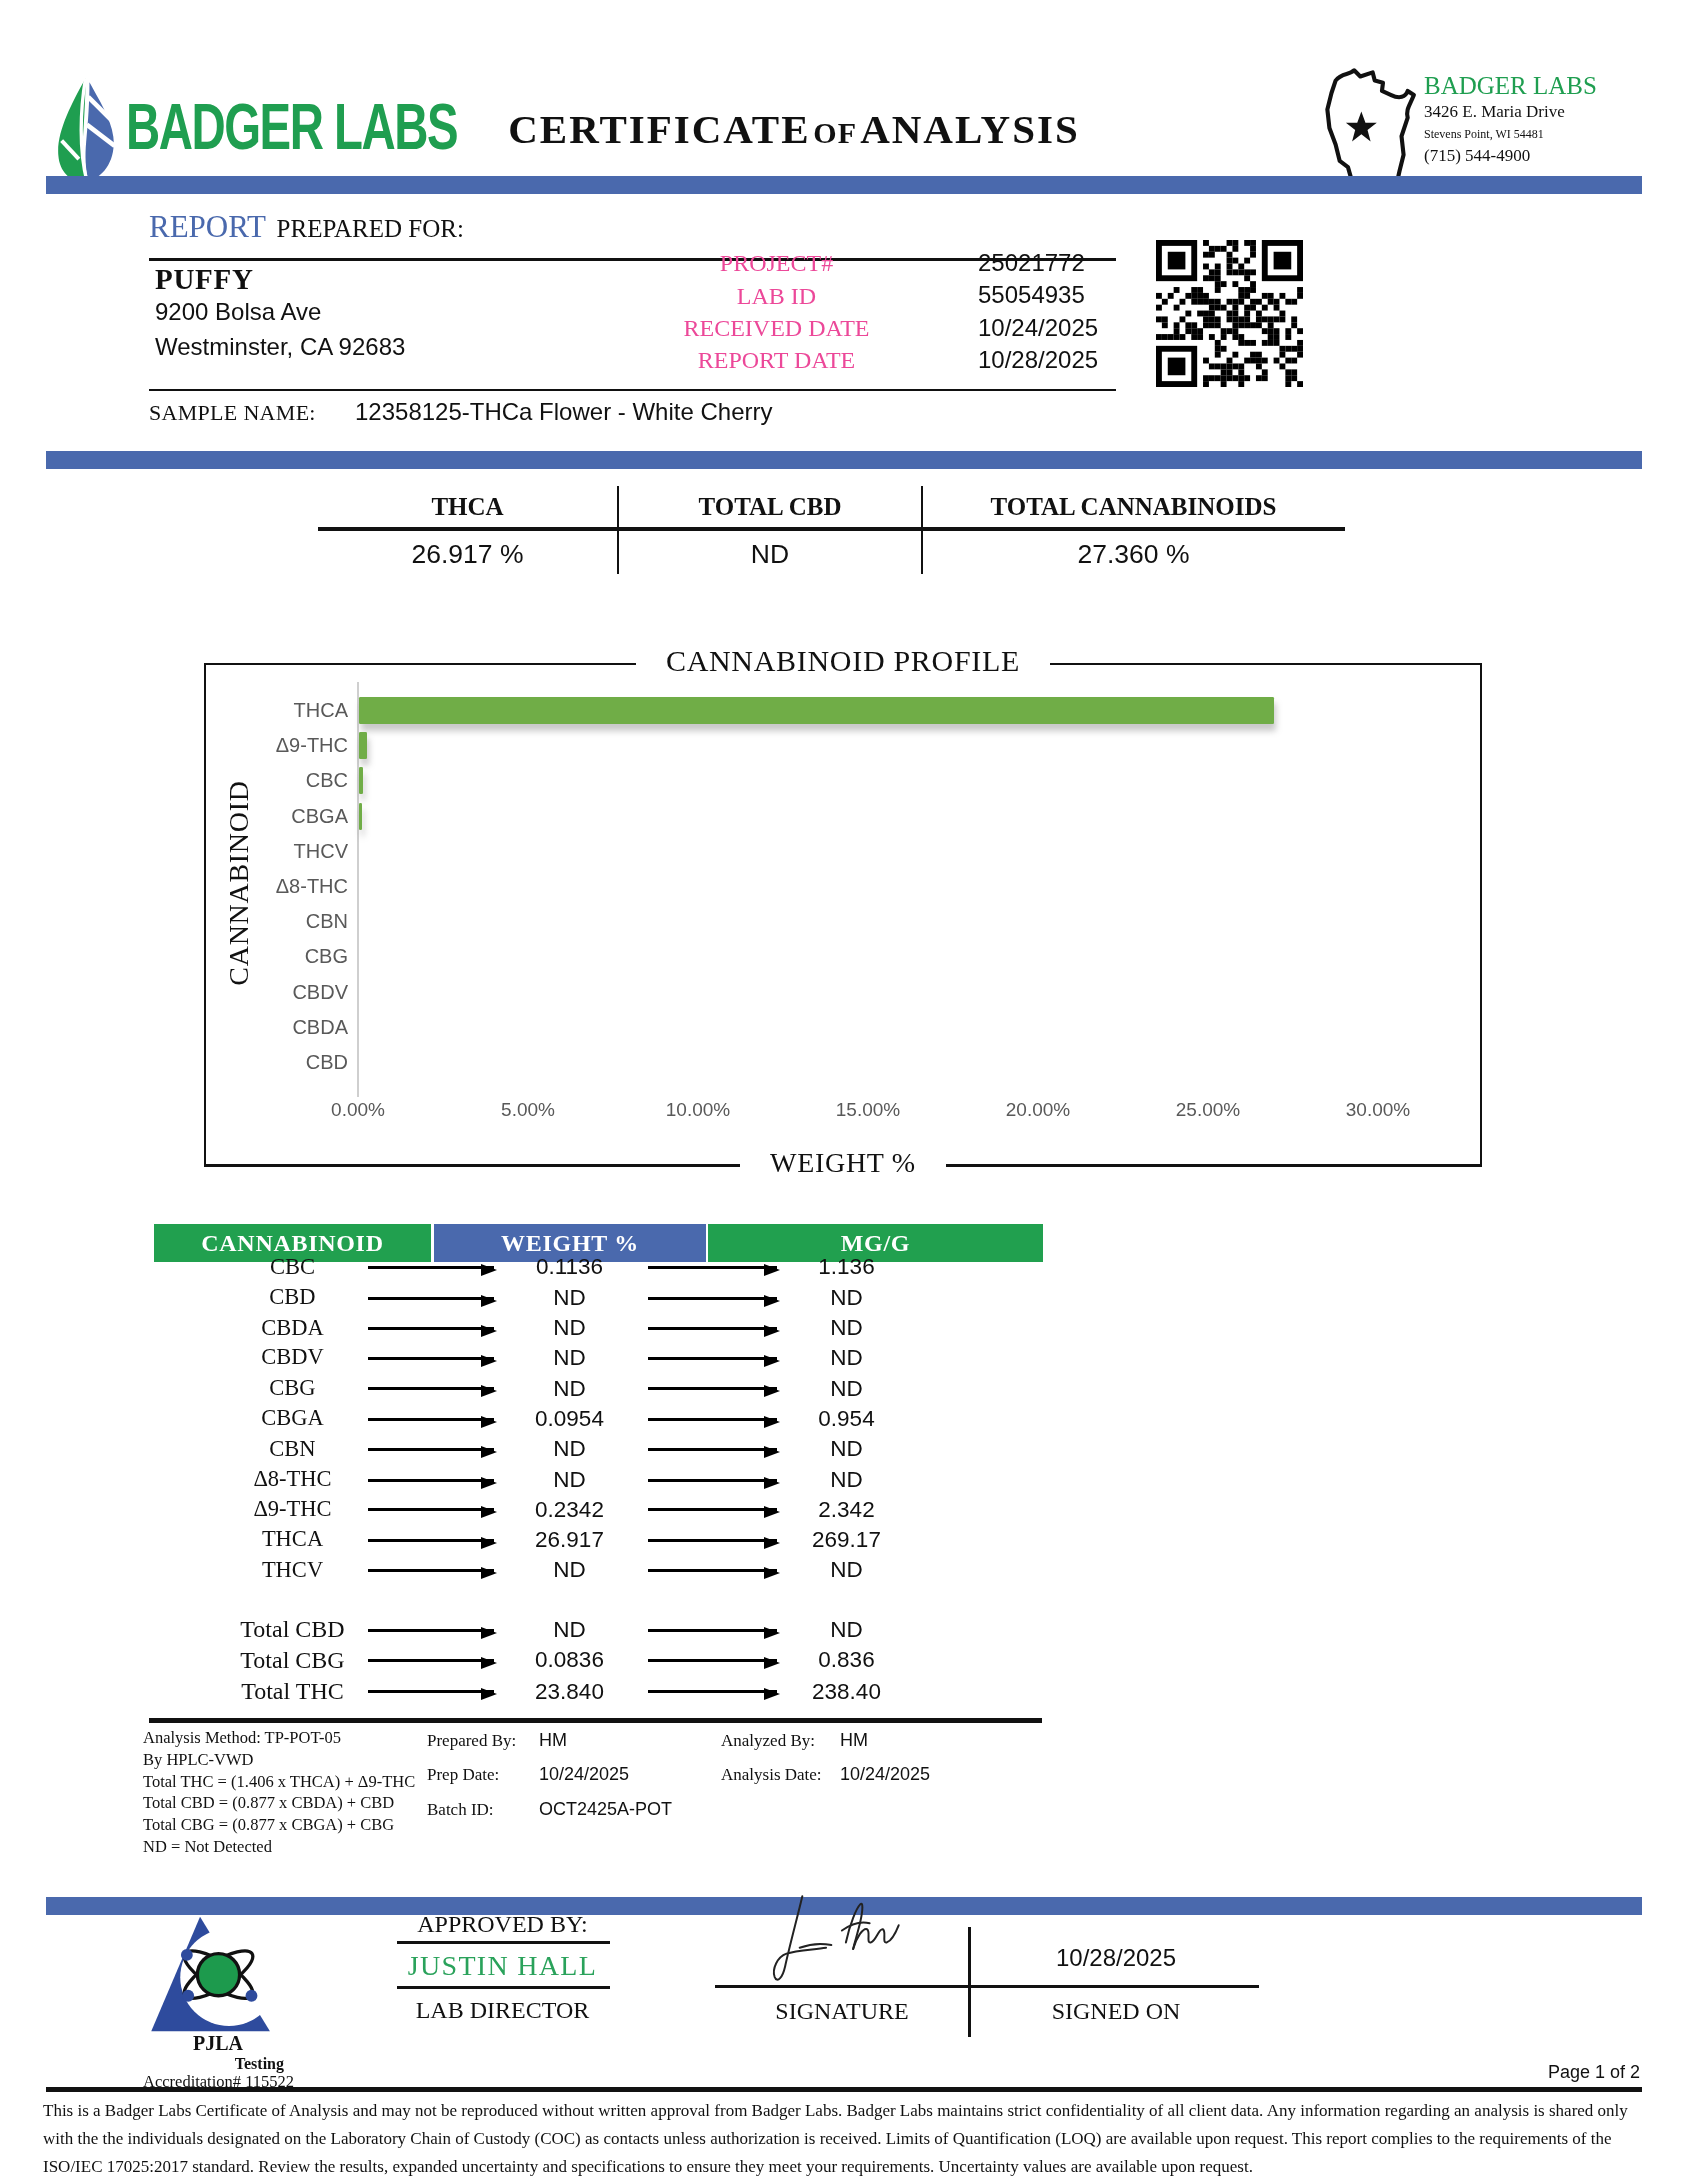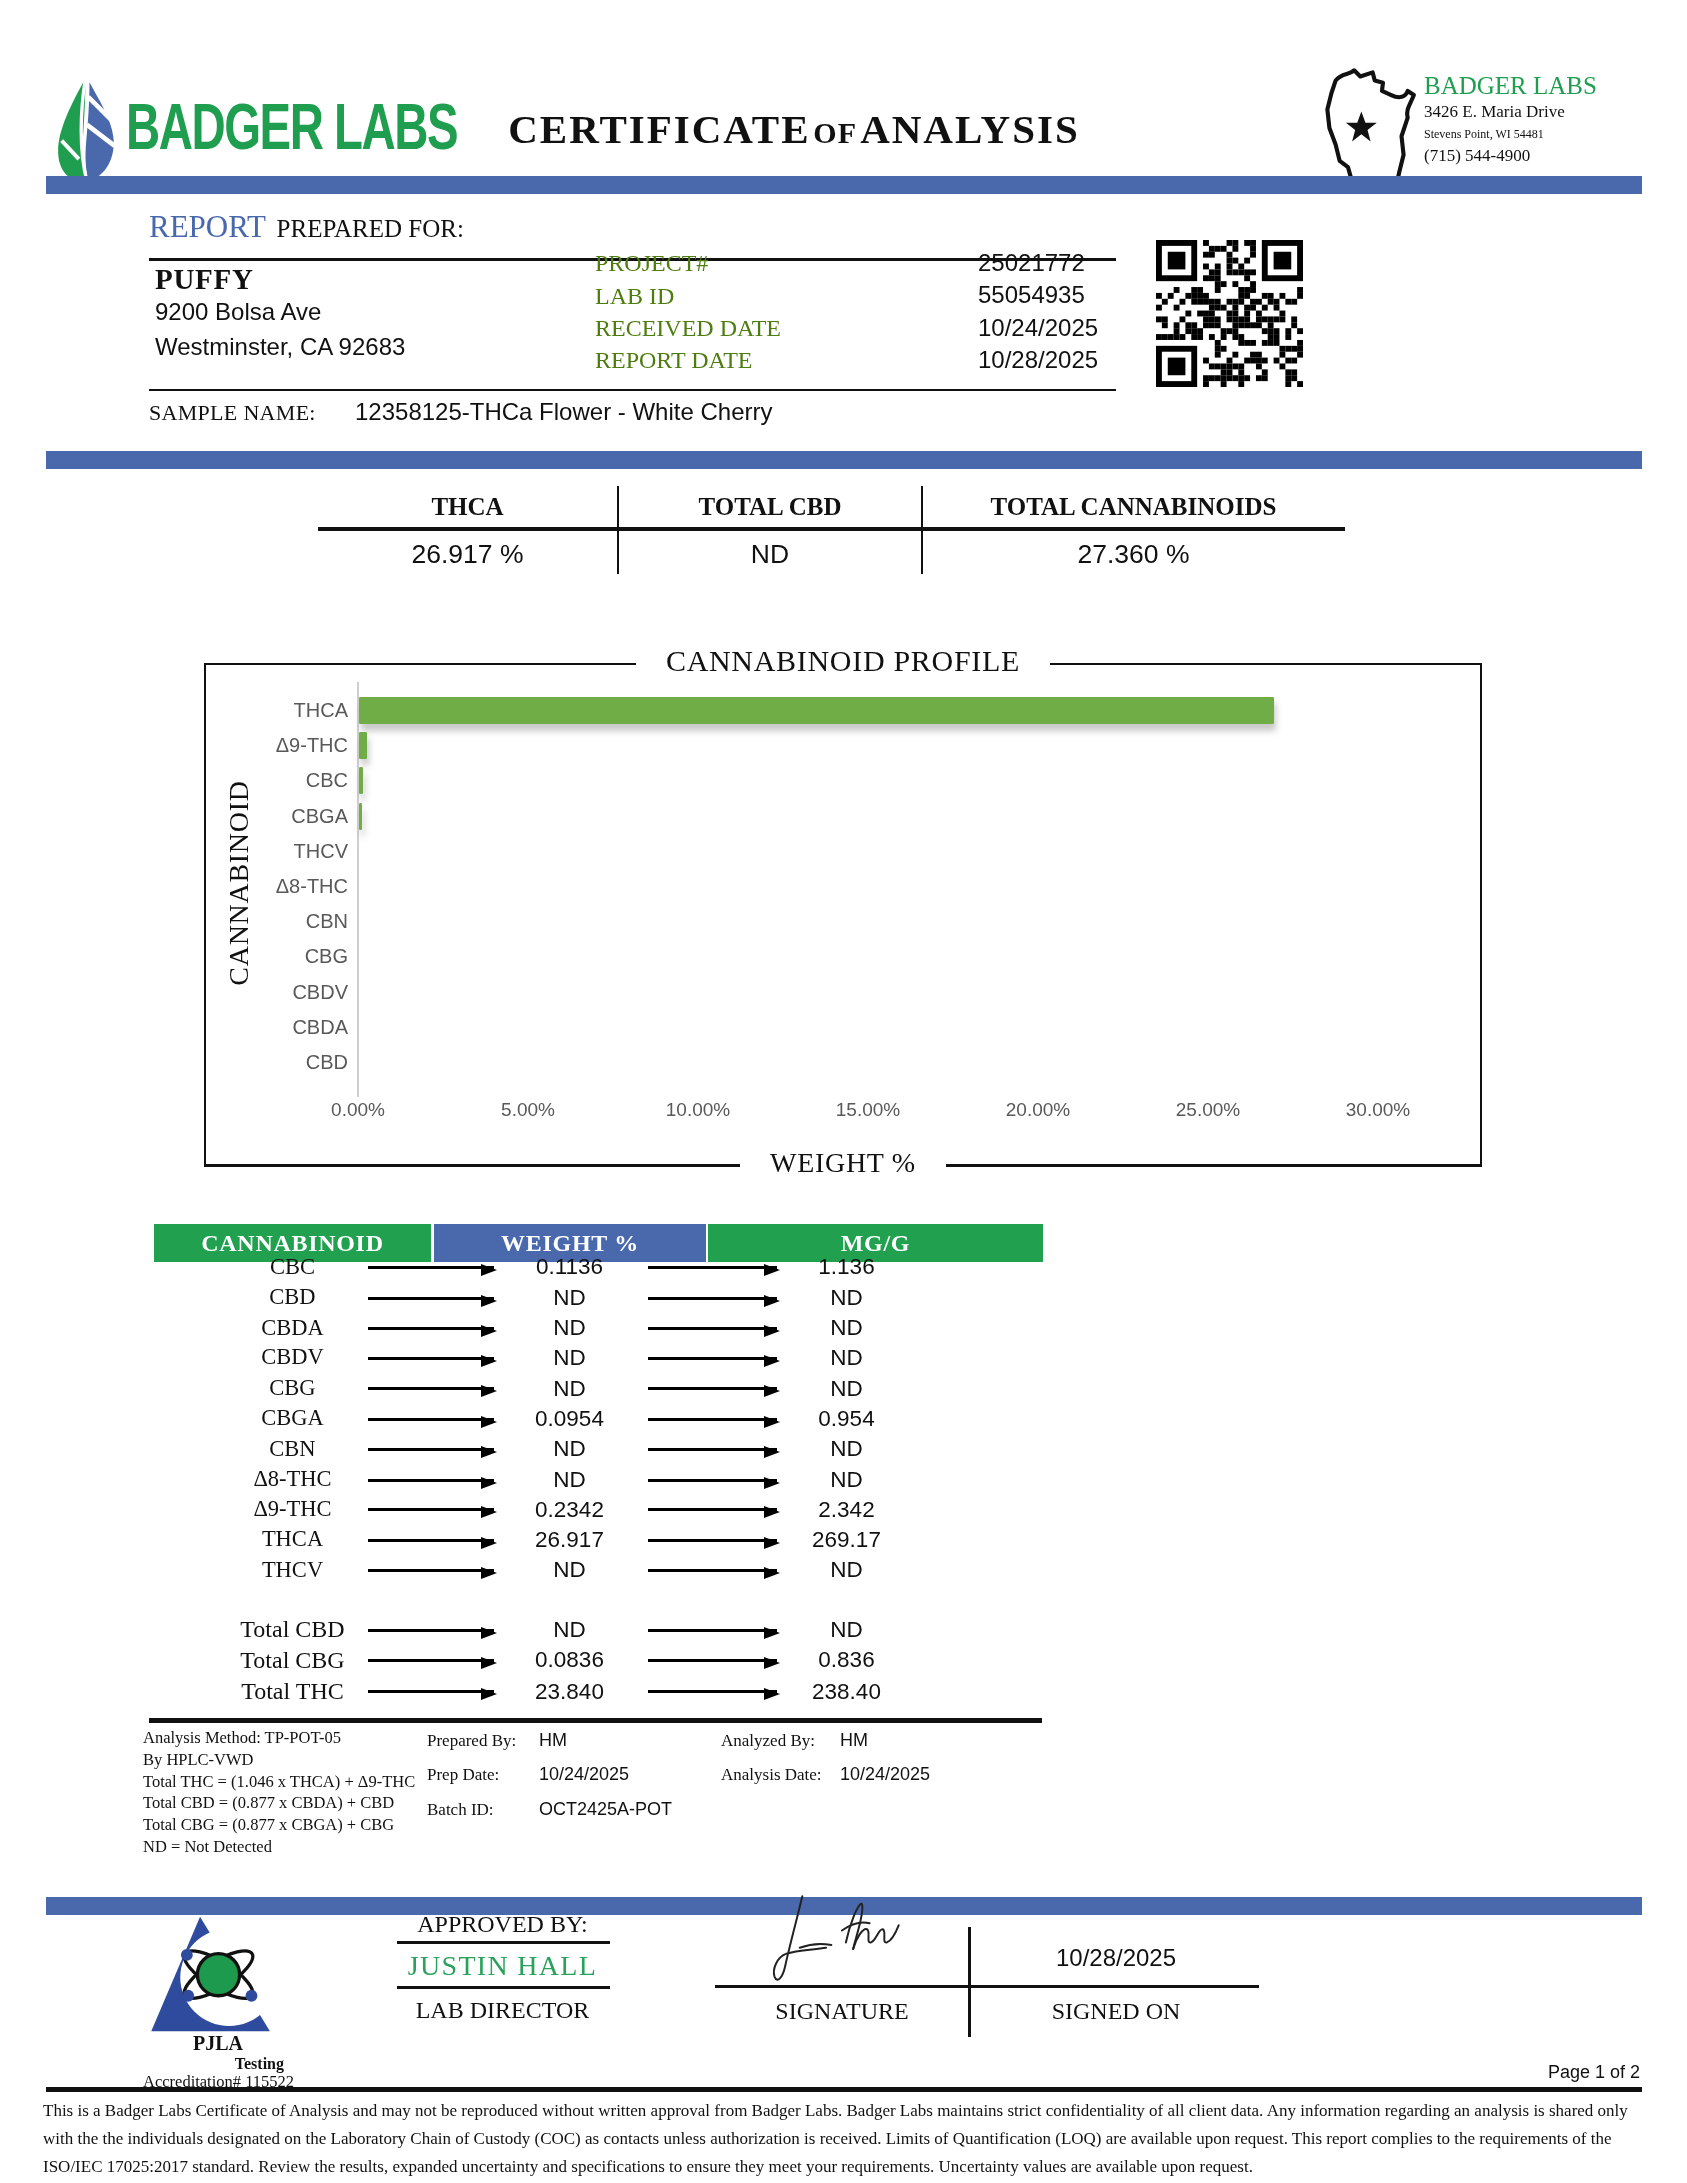--- a/index.html
+++ b/index.html
@@ -24,21 +24,21 @@
   #rtable .rval{position:absolute;width:277px;text-align:center;font:22.5px "Liberation Sans",sans-serif;white-space:nowrap}
   .arrow{position:absolute;height:0;border-top:3.3px solid #000}
   .arrow::after{content:"";position:absolute;right:-2.6px;top:-4.6px;width:0;height:0;border-left:16px solid #000;border-top:6px solid transparent;border-bottom:6px solid transparent}
   .hdrcell{position:absolute;top:0;height:38px;display:flex;align-items:center;justify-content:center;
            font:bold 24px "Liberation Serif",serif;color:#fff;letter-spacing:0.7px}
   
   .note-line{position:absolute;font:16.5px "Liberation Serif",serif;white-space:nowrap}
   .note-pair{position:absolute;white-space:nowrap}
   .note-pair .lbl{display:inline-block;font:17px "Liberation Serif",serif}
   .note-pair .val{font:18px "Liberation Sans",sans-serif}
-  .fieldlbl{position:absolute;width:363px;text-align:left;font:24px "Liberation Serif",serif;color:#4d7c0f;white-space:nowrap}
+  .fieldlbl{position:absolute;width:363px;text-align:center;font:24px "Liberation Serif",serif;color:#ec4899;white-space:nowrap}
   .fieldval{position:absolute;font:24px "Liberation Sans",sans-serif;white-space:nowrap}
 </style>
 </head>
 <body>
 
 <div class="page">
 
   <div class="abs" style="left:52px;top:77px;width:67px;height:106px">
     <svg width="67" height="106" viewBox="0 0 100 160">
       <path d="M56,8 C70,34 88,62 92,90 C96,122 80,150 54,157 C50,136 49,120 51,98 C54,66 56,38 56,8 Z" fill="#4a69ad"></path>
@@ -442,21 +442,21 @@
         <div class="rval" style="left: 277px; top: 455px;">23.840</div>
         <div class="arrow" style="left: 494px; top: 466px; width: 129px;"></div>
         <div class="rval" style="left: 554px; top: 455px;">238.40</div>
       </div>
   </div>
   <div class="hline" style="left:149px;top:1718px;width:893px;height:4.6px"></div>
 
   <div class="abs" id="notes" style="left:143px;top:1720px;width:900px;height:165px">
       <div class="note-line" style="left: 0px; top: 8px;">Analysis Method: TP-POT-05</div>
       <div class="note-line" style="left: 0px; top: 30px;">By HPLC-VWD</div>
-      <div class="note-line" style="left: 0px; top: 52px;">Total THC = (1.046 x  THCA) + Δ9-THC</div>
+      <div class="note-line" style="left: 0px; top: 52px;">Total THC = (1.406 x  THCA) + Δ9-THC</div>
       <div class="note-line" style="left: 0px; top: 73px;">Total CBD = (0.877 x  CBDA) + CBD</div>
       <div class="note-line" style="left: 0px; top: 95px;">Total CBG = (0.877 x  CBGA) + CBG</div>
       <div class="note-line" style="left: 0px; top: 117px;">ND = Not Detected</div>
       <div class="note-pair" style="left: 284px; top: 10px;"><span class="lbl" style="width: 112px;">Prepared By:</span><span class="val">HM</span></div>
       <div class="note-pair" style="left: 284px; top: 44px;"><span class="lbl" style="width: 112px;">Prep Date:</span><span class="val">10/24/2025</span></div>
       <div class="note-pair" style="left: 284px; top: 79px;"><span class="lbl" style="width: 112px;">Batch ID:</span><span class="val">OCT2425A-POT</span></div>
       <div class="note-pair" style="left: 578px; top: 10px;"><span class="lbl" style="width: 119px;">Analyzed By:</span><span class="val">HM</span></div>
       <div class="note-pair" style="left: 578px; top: 44px;"><span class="lbl" style="width: 119px;">Analysis Date:</span><span class="val">10/24/2025</span></div>
     </div>
 

